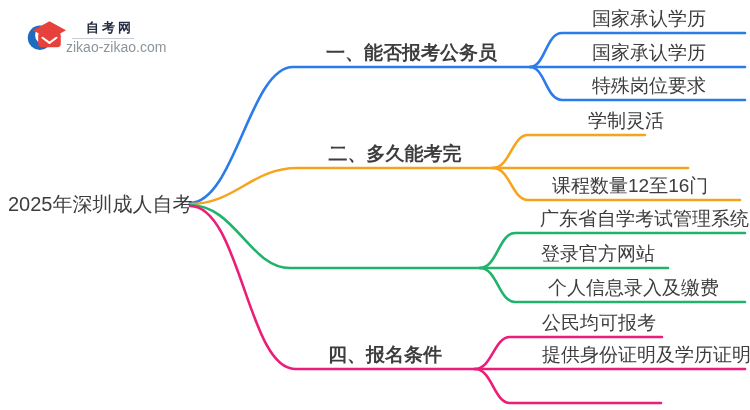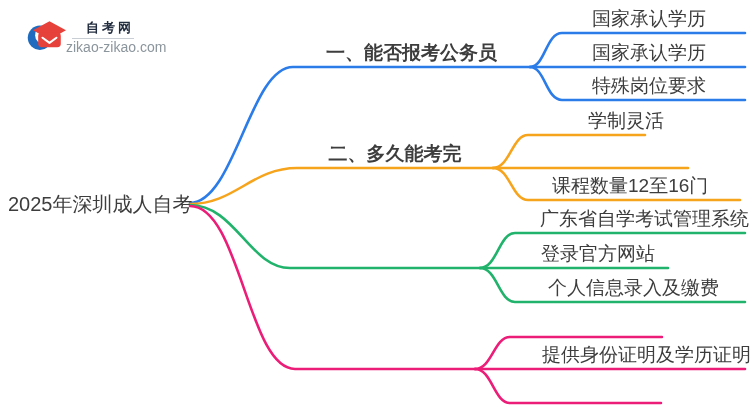--- a/index.html
+++ b/index.html
@@ -116,15 +116,17 @@
   <div class="node-label b1-leaf-2">特殊岗位要求</div>
 
   <div class="node-label branch-label b2-label">二、多久能考完</div>
   <div class="node-label b2-leaf-0">学制灵活</div>
   <div class="node-label b2-leaf-2">课程数量12至16门</div>
 
   <div class="node-label b3-leaf-1">登录官方网站</div>
   <div class="node-label b3-leaf-0">广东省自学考试管理系统</div>
   <div class="node-label b3-leaf-2">个人信息录入及缴费</div>
 
+  <div class="node-label branch-label b4-label">四、报名条件</div>
+  <div class="node-label b4-leaf-0">公民均可报考</div>
   <div class="node-label b4-leaf-1">提供身份证明及学历证明</div>
 
 </div>
 
 </body></html>

